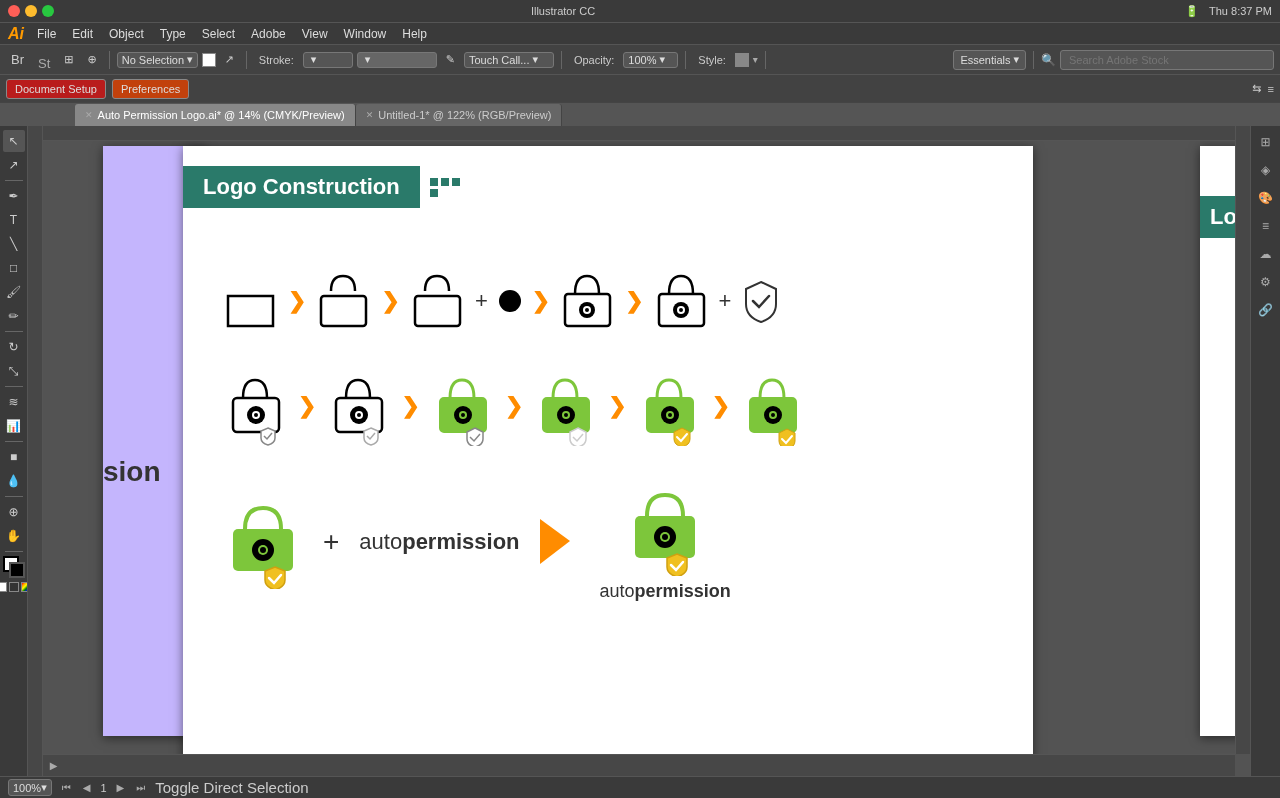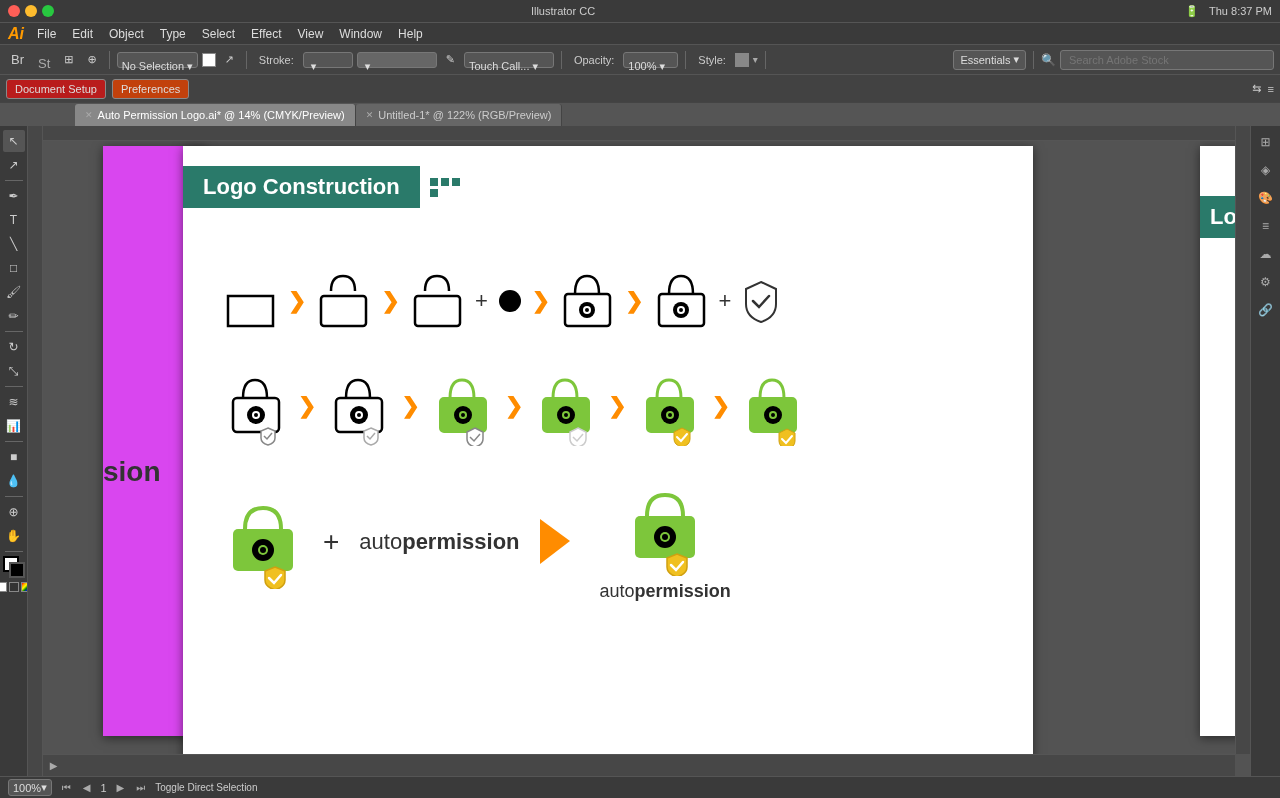--- a/index.html
+++ b/index.html
@@ -72,21 +72,21 @@
       white-space: nowrap;
       display: flex; align-items: center; gap: 3px;
     }
     .toolbar-dropdown {
       background: #555;
       border: 1px solid #777;
       border-radius: 3px;
       color: #ddd;
       font-size: 11px;
       padding: 7px 4px;
-      display: flex; gap: 3px;
+      display: flex; align-items: center; gap: 3px;
       height: 16px;
       min-width: 60px;
     }
     .color-swatch { width: 14px; height: 14px; border: 1px solid #888; }
     .search-stock {
       background: #555;
       border: 1px solid #777;
       border-radius: 3px;
       color: #bbb;
       font-size: 11px;
@@ -226,21 +226,21 @@
       top: 0; left: 0;
       width: 850px; height: 735px;
       background: white;
       box-shadow: 0 2px 10px rgba(0,0,0,0.5);
     }
     
     .artboard-left-partial {
       position: absolute;
       top: 0; left: -80px;
       width: 104px; height: 590px;
-      background: #d946ef;
+      background: #c4b5fd;
       box-shadow: 0 2px 10px rgba(0,0,0,0.5);
       overflow: hidden;
     }
     
     .artboard-right-partial {
       position: absolute;
       top: 0; right: -60px;
       width: 60px; height: 590px;
       background: white;
       box-shadow: 0 2px 10px rgba(0,0,0,0.5);
@@ -354,21 +354,21 @@
   </div>
 </div>
 
 <div class="menu-bar">
   <span class="ai-logo">Ai</span>
   <div class="menu-item">File</div>
   <div class="menu-item">Edit</div>
   <div class="menu-item">Object</div>
   <div class="menu-item">Type</div>
   <div class="menu-item">Select</div>
-  <div class="menu-item">Effect</div>
+  <div class="menu-item">Adobe</div>
   <div class="menu-item">View</div>
   <div class="menu-item">Window</div>
   <div class="menu-item">Help</div>
 </div>
 
 <div class="toolbar">
 
   <span class="toolbar-btn" style="font-size:13px;">Br</span>
   <span class="toolbar-btn" style="font-size:13px; color:#aaa;margin-top:8px;">St</span>
   <span class="toolbar-btn">⊞</span>
@@ -690,14 +690,14 @@
 <div class="status-bar">
   <div class="status-zoom">
     <span>100%</span>
     <span>▾</span>
   </div>
   <span class="nav-btn">⏮</span>
   <span class="nav-btn">◀</span>
   <span style="color:#ccc;font-size:11px;">1</span>
   <span class="nav-btn">▶</span>
   <span class="nav-btn">⏭</span>
-  <span style="color:#ccc;font-size:10px;">Toggle Direct Selection</span>
+  <span style="color:#ccc;font-size:15px;">Toggle Direct Selection</span>
 </div>
 
 </body></html>

